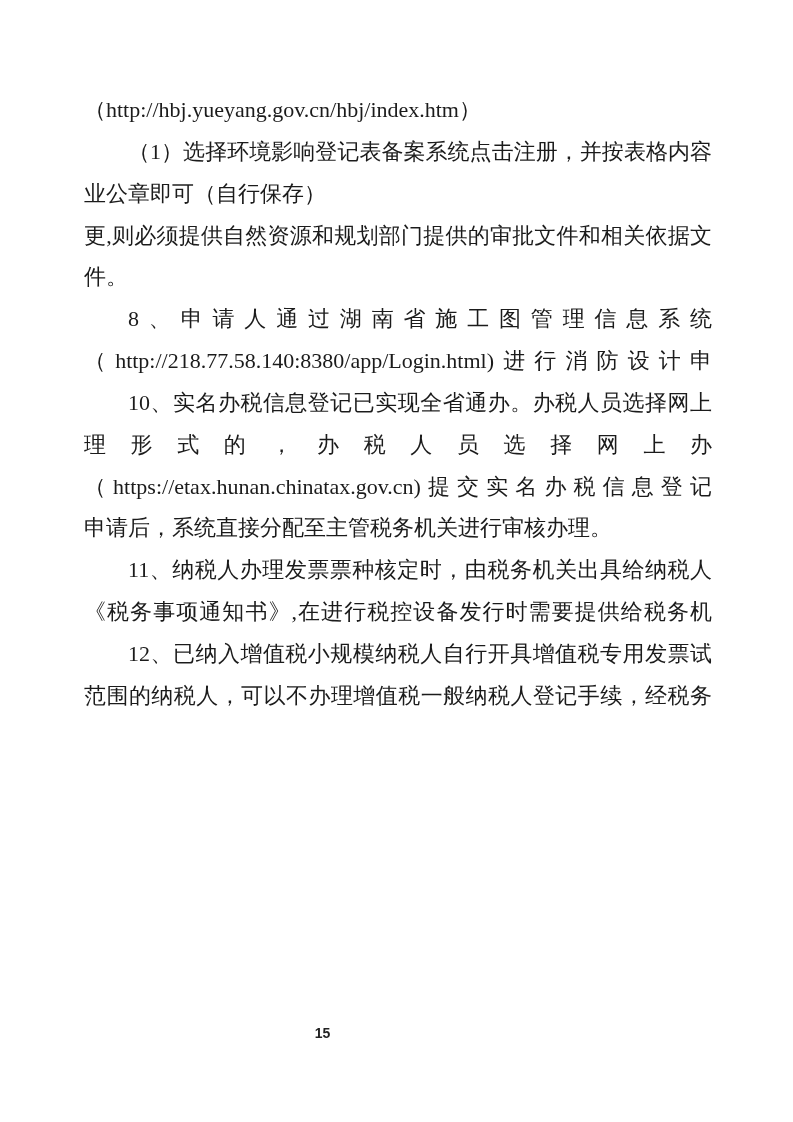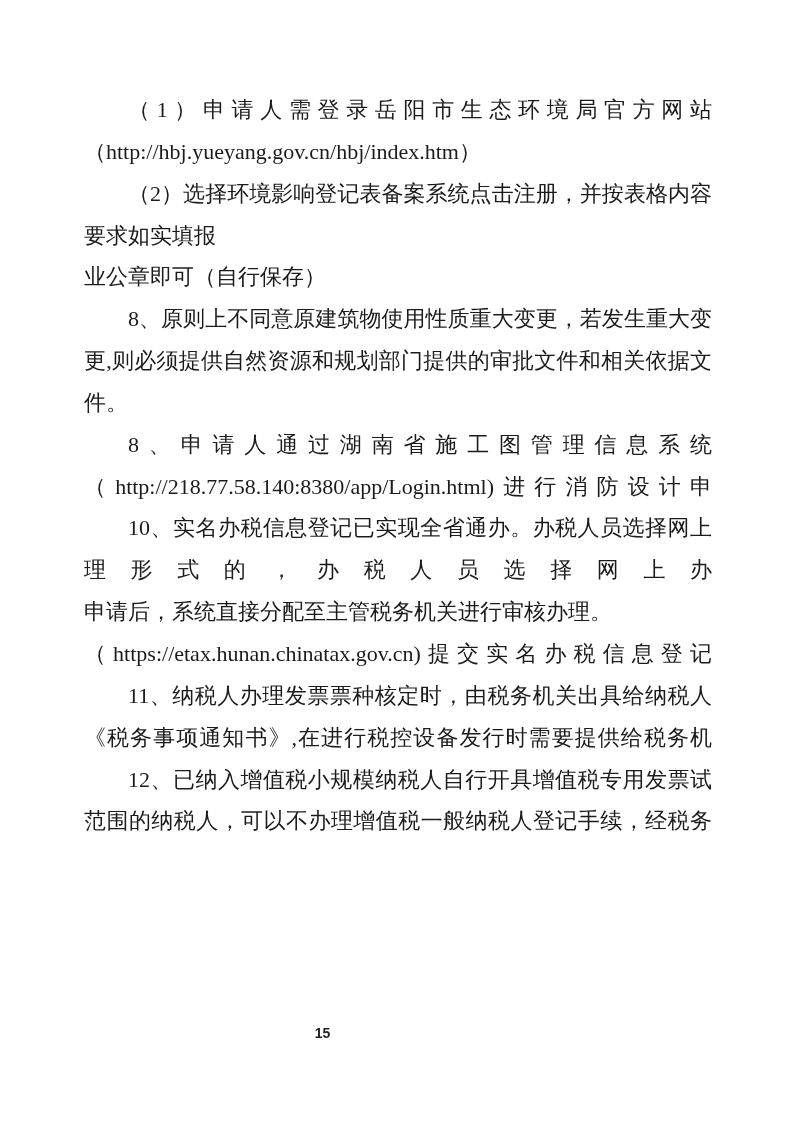--- a/index.html
+++ b/index.html
@@ -54,33 +54,30 @@
     font-size: 14px;
     font-weight: 600;
     color: #222222;
   }
 </style>
 </head>
 <body>
 
 <div class="page">
   <div class="content">
-      <div class="line indent just">（1）申请人需登录岳阳市生态环境局官方网站</div>
       <div class="line">（http://hbj.yueyang.gov.cn/hbj/index.htm）</div>
-      <div class="line indent just">（2）选择环境影响登记表备案系统点击注册，并按表格内容</div>
-      <div class="line">要求如实填报</div>
+      <div class="line indent just">（1）选择环境影响登记表备案系统点击注册，并按表格内容</div>
       <div class="line">业公章即可（自行保存）</div>
-      <div class="line indent just">8、原则上不同意原建筑物使用性质重大变更，若发生重大变</div>
       <div class="line just">更,则必须提供自然资源和规划部门提供的审批文件和相关依据文</div>
       <div class="line">件。</div>
       <div class="line indent just">8、申请人通过湖南省施工图管理信息系统</div>
       <div class="line just">（http://218.77.58.140:8380/app/Login.html)进行消防设计申</div>
       <div class="line indent just">10、实名办税信息登记已实现全省通办。办税人员选择网上办</div>
       <div class="line just">理形式的，办税人员选择网上办</div>
+      <div class="line just">（https://etax.hunan.chinatax.gov.cn)提交实名办税信息登记</div>
       <div class="line">申请后，系统直接分配至主管税务机关进行审核办理。</div>
-      <div class="line just">（https://etax.hunan.chinatax.gov.cn)提交实名办税信息登记</div>
       <div class="line indent just">11、纳税人办理发票票种核定时，由税务机关出具给纳税人的</div>
       <div class="line just">《税务事项通知书》,在进行税控设备发行时需要提供给税务机关。</div>
       <div class="line indent just">12、已纳入增值税小规模纳税人自行开具增值税专用发票试点</div>
       <div class="line just">范围的纳税人，可以不办理增值税一般纳税人登记手续，经税务机</div>
     </div>
   <div class="page-number">15</div>
 </div>
 
 </body></html>

